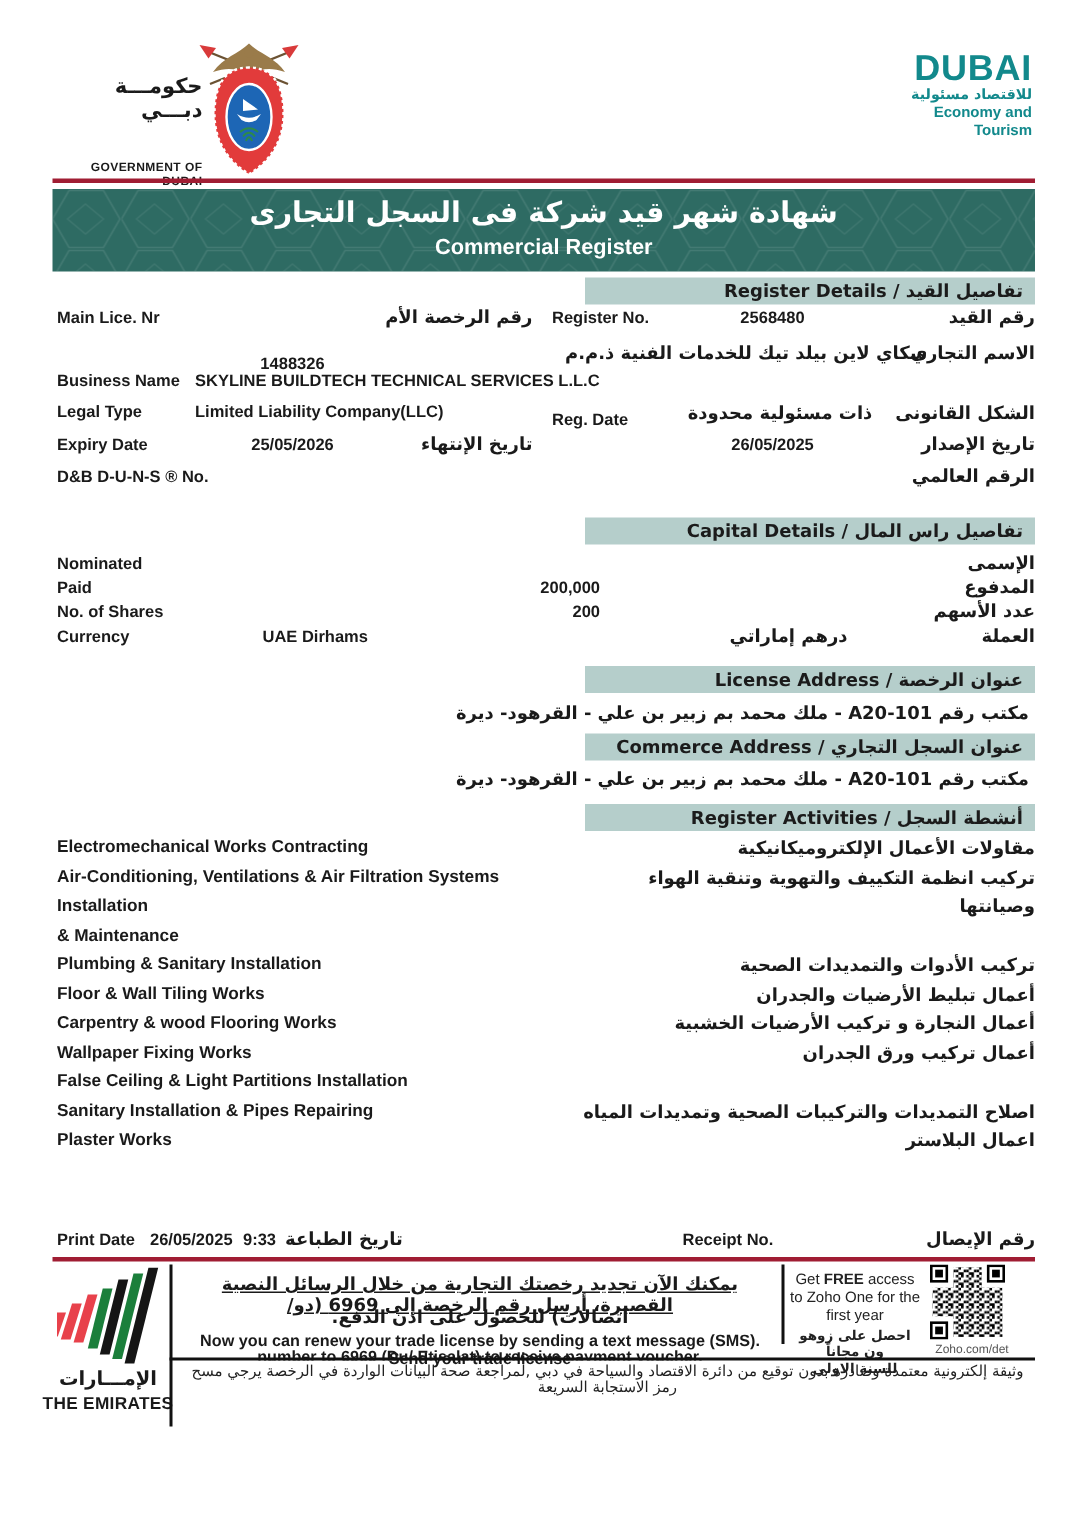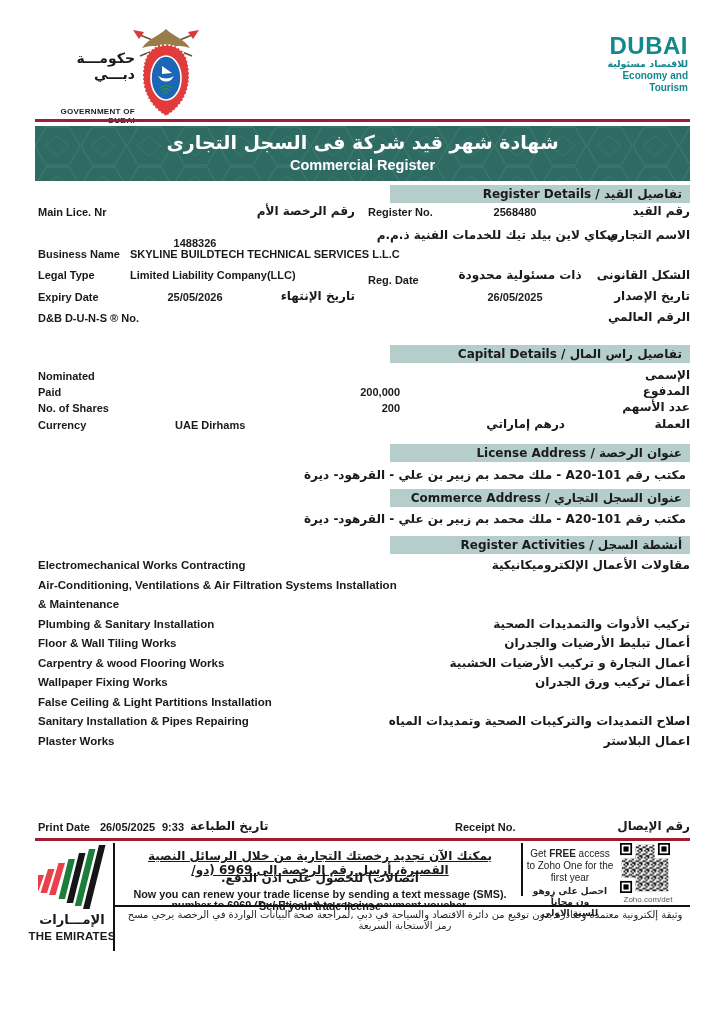--- a/index.html
+++ b/index.html
@@ -155,20 +155,21 @@
   <div id="acts">
     <div class="act">
       <div class="aen">Electromechanical Works Contracting</div>
       <div class="aar">مقاولات الأعمال الإلكتروميكانيكية</div>
     </div>
     <div class="act">
       <div class="aen">
         <div>Air-Conditioning, Ventilations &amp; Air Filtration Systems Installation</div>
         <div>&amp; Maintenance</div>
       </div>
+      <div class="aar">تركيب انظمة التكييف والتهوية وتنقية الهواء وصيانتها</div>
     </div>
     <div class="act">
       <div class="aen">Plumbing &amp; Sanitary Installation</div>
       <div class="aar">تركيب الأدوات والتمديدات الصحية</div>
     </div>
     <div class="act">
       <div class="aen">Floor &amp; Wall Tiling Works</div>
       <div class="aar">أعمال تبليط الأرضيات والجدران</div>
     </div>
     <div class="act">

